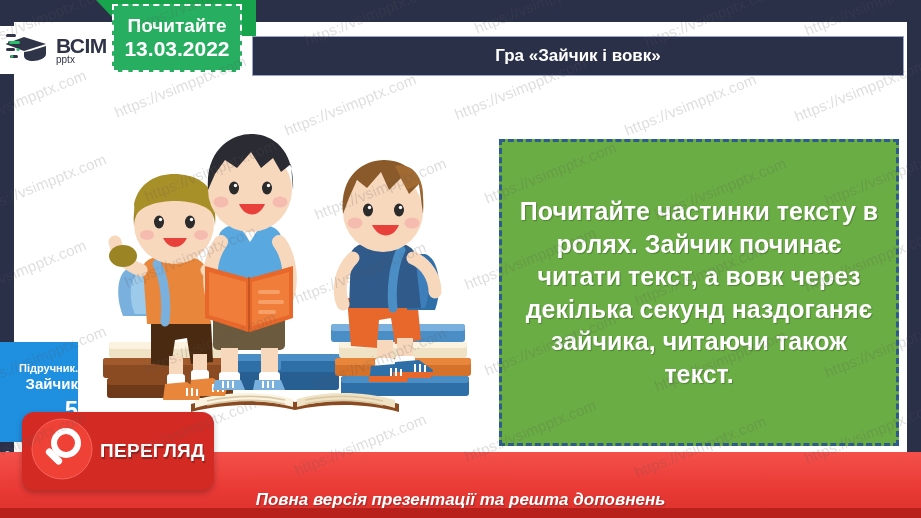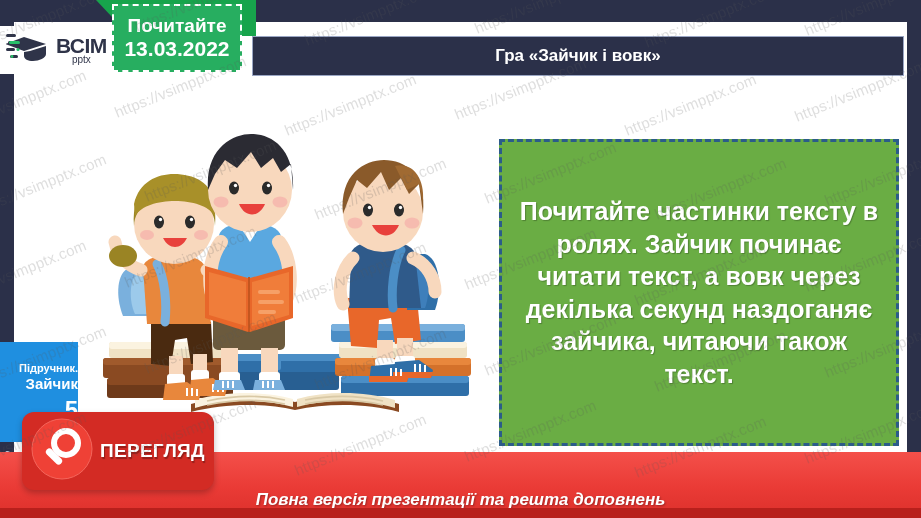--- a/index.html
+++ b/index.html
@@ -74,21 +74,21 @@
     font-size: 21px;
     font-weight: bold;
     color: #2f3449;
     letter-spacing: -0.5px;
     display: block;
   }
   .logo-sub {
     font-size: 10px;
     color: #2f3449;
     display: block;
-    text-align: center;
+    text-align: left;
     margin-top: -1px;
   }
 
   
   .ribbon {
     position: absolute;
     left: 96px;
     top: 0px;
     width: 160px;
     height: 36px;

